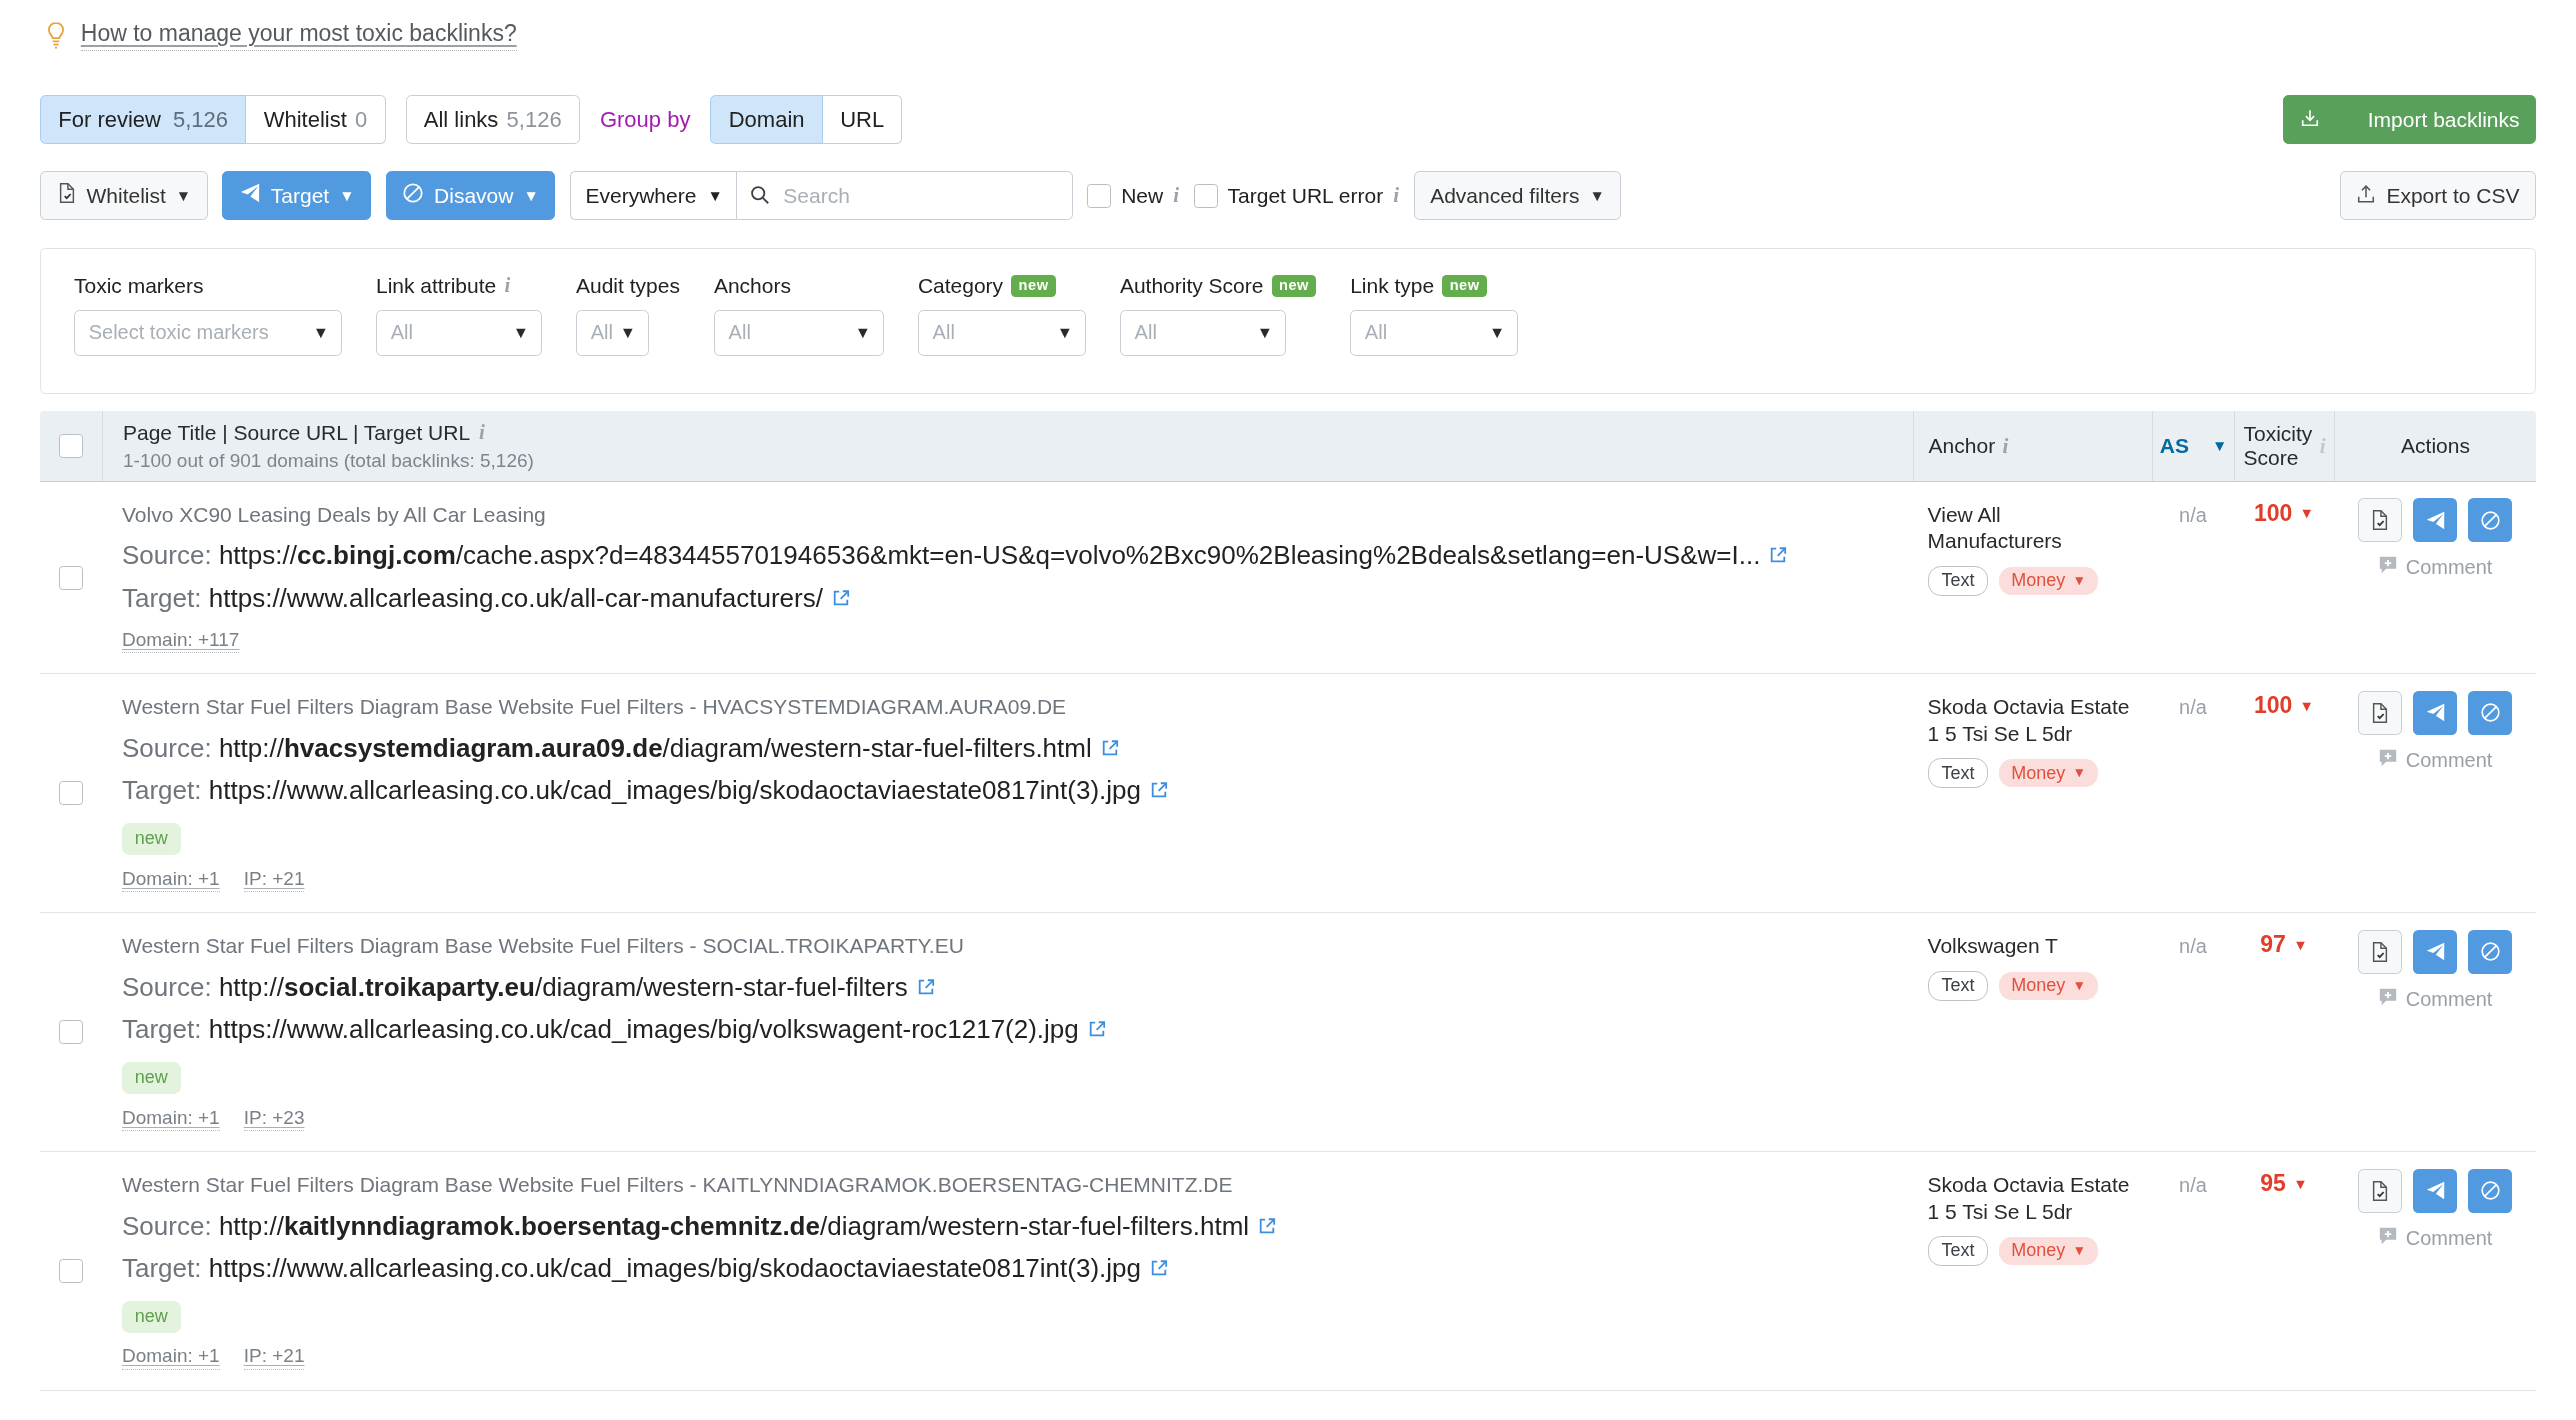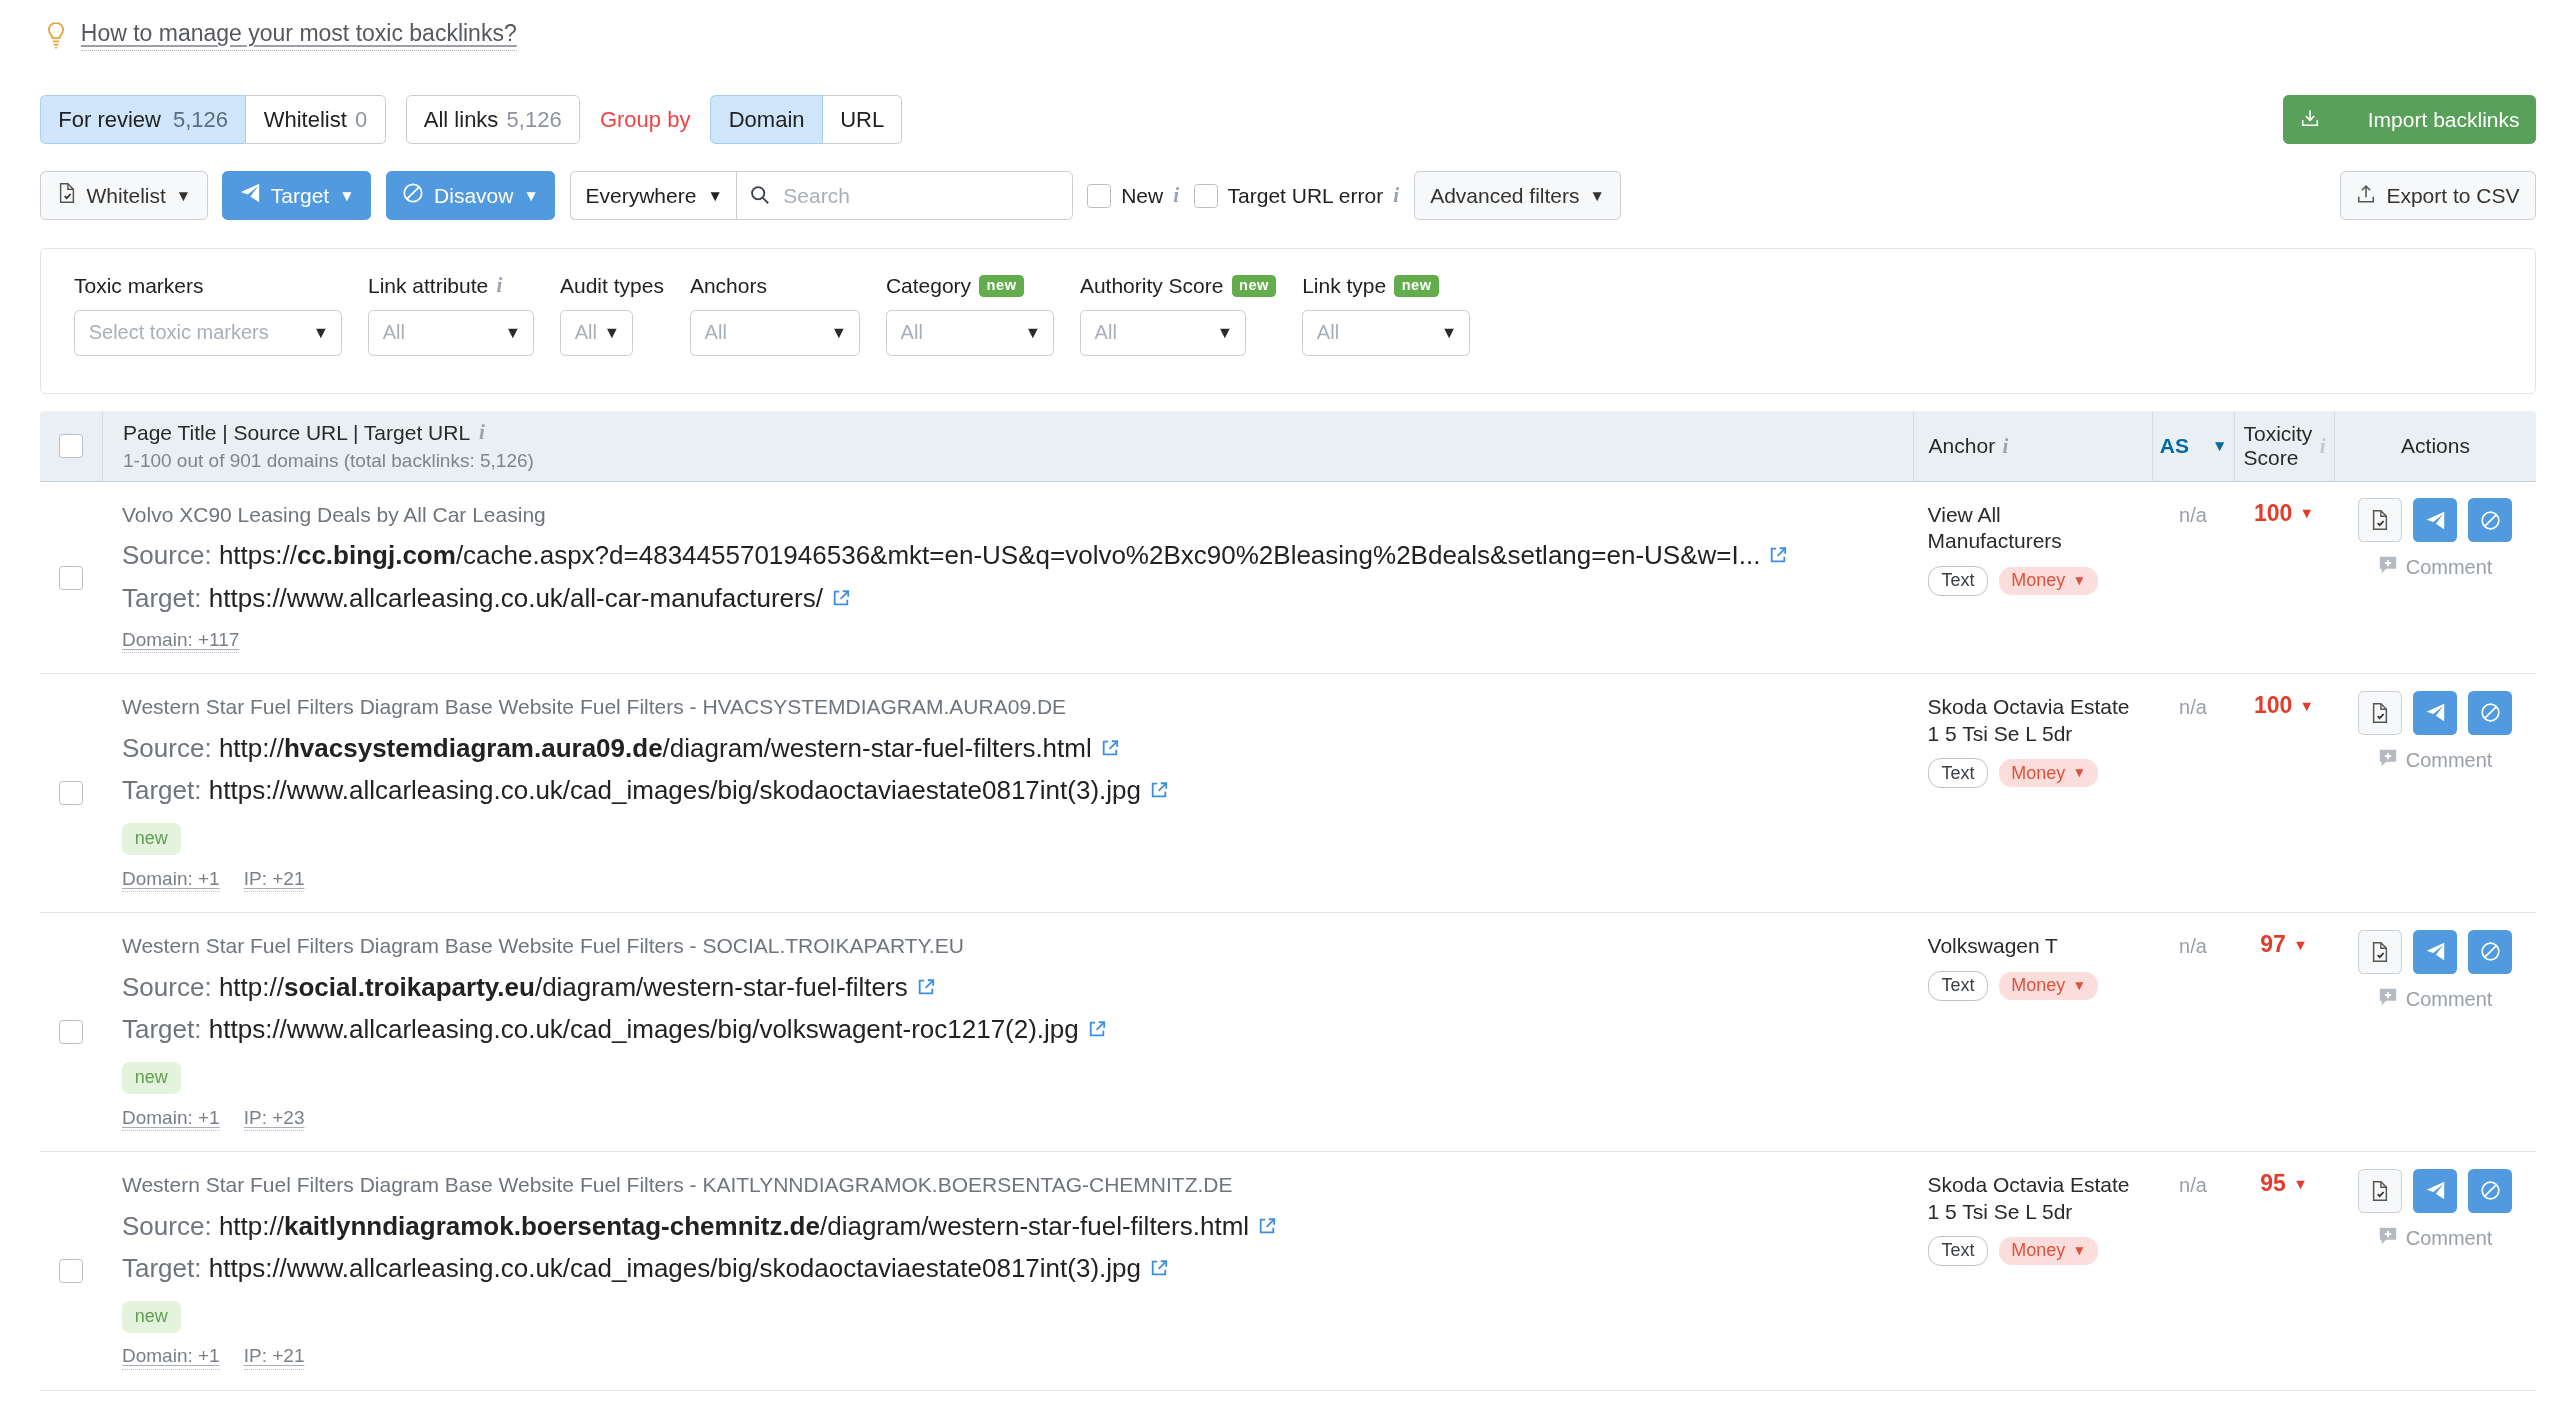--- a/index.html
+++ b/index.html
@@ -40,21 +40,21 @@
     font-size: 22px; color: #222;
     cursor: pointer; white-space: nowrap;
   }
   .seg + .seg { border-left: none; }
   .seg:first-child { border-radius: 5.5px 0 0 5.5px; }
   .seg:last-child { border-radius: 0 5.5px 5.5px 0; }
   .seg.single { border-radius: 5.5px; }
   .seg.active { background: #cfe5f9; border-color: #a8cdee; gap: 12px; }
   .seg .count { color: #8d949c; }
   .seg.active .count { color: #5d6d7e; }
-  .group-by-label { font-size: 22px; color: #ef4444; white-space: nowrap; }
+  .group-by-label { font-size: 22px; color: #a21caf; white-space: nowrap; }
 
   
   .toolbar {
     position: absolute; left: 40px; top: 171px; right: 40px;
     display: flex; align-items: center; gap: 14.6px;
   }
   .btn {
     height: 49px; border-radius: 5.5px; display: inline-flex;
     align-items: center; gap: 10px; padding: 0 15.5px;
     font-size: 21px; cursor: pointer; white-space: nowrap;
@@ -88,21 +88,21 @@
     font-family: "Liberation Serif", serif; font-style: italic;
     font-weight: bold; color: #9aa3ac; font-size: 21px; cursor: pointer;
   }
   .spacer { flex: 1; }
 
   
   .filters {
     position: absolute; left: 40px; top: 248px; right: 40px; height: 146px;
     border: 0.9px solid #dfe3e7; border-radius: 5.5px; background: #fff;
   }
-  .filters-inner { display: flex; gap: 4px; padding: 24px 33px 0 33px; }
+  .filters-inner { display: flex; gap: 12px; padding: 24px 33px 0 33px; }
   .fgroup { display: flex; flex-direction: column; gap: 11px; margin-right: 22px; }
   .flabel {
     font-size: 21px; color: #222; display: flex; align-items: center; gap: 8.2px;
     white-space: nowrap; height: 25.5px;
   }
   .badge-new {
     background: #64ad4c; color: #fff; font-size: 14.6px; font-weight: bold;
     border-radius: 4.6px; padding: 2.7px 7.3px 3.6px; letter-spacing: 0.5px;
     text-transform: lowercase;
   }

